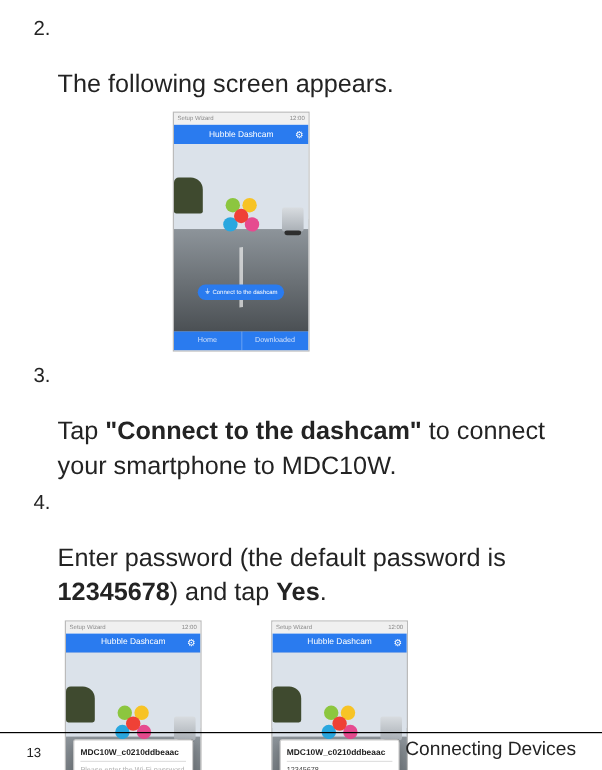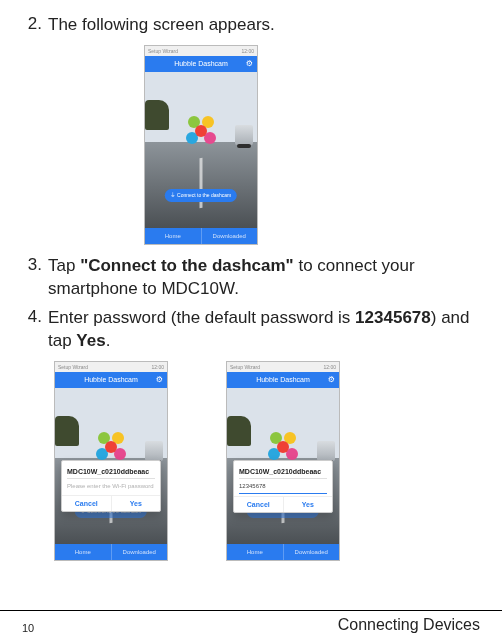--- a/index.html
+++ b/index.html
@@ -18,22 +18,23 @@
   }
   .step-num {
     width: 26px;
     flex: 0 0 26px;
     font-size: 17px;
     text-align: right;
     padding-right: 6px;
   }
   .step-body {
     flex: 1;
-    font-size: 17px;
+    font-size: 21px;
     line-height: 1.35;
+    margin-top: 43px;
   }
   .bold { font-weight: 700; }
   .screens {
     padding-left: 32px;
     margin-top: 8px;
     margin-bottom: 10px;
   }
   .screens-row {
     padding-left: 32px;
     margin-top: 8px;
@@ -333,15 +334,15 @@
       </div>
     </div>
     <div class="bottomtabs">
       <div>Home</div>
       <div>Downloaded</div>
     </div>
   </div>
 </div>
 
 <div class="footerbar">
-  <div class="pagenum">10</div>
+  <div class="pagenum">13</div>
   <div class="section">Connecting Devices</div>
 </div>
 
 </body></html>

